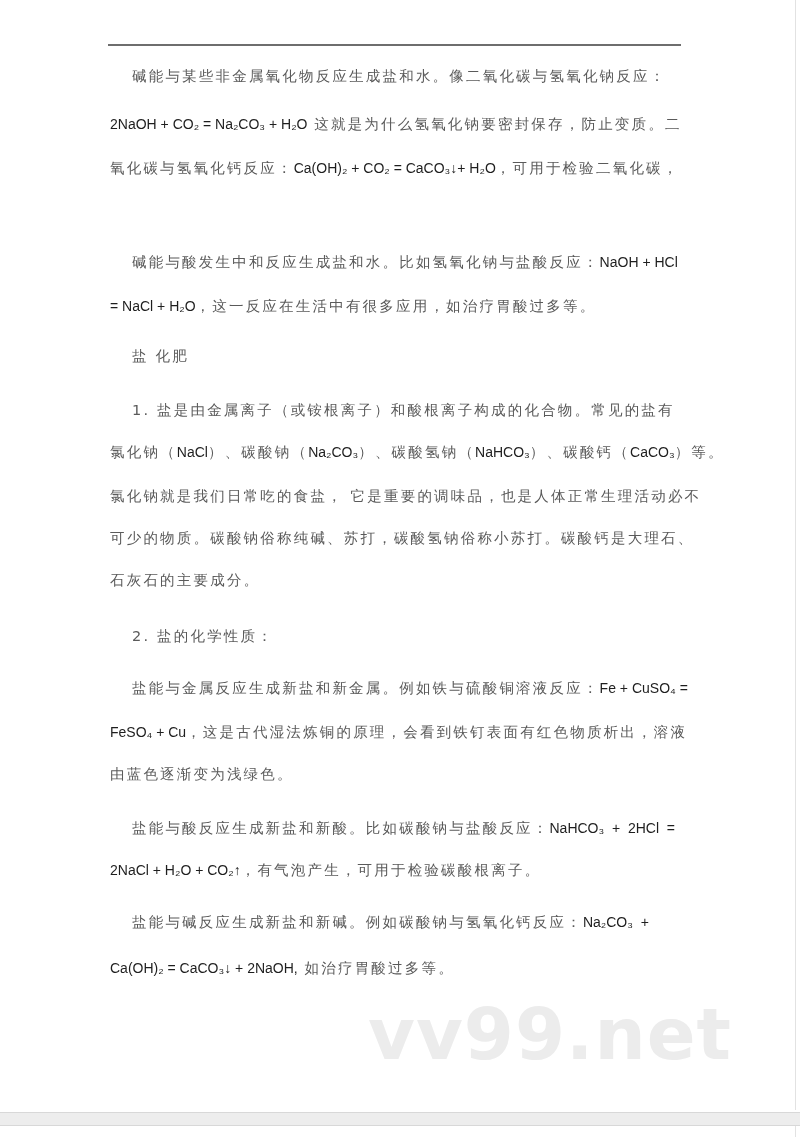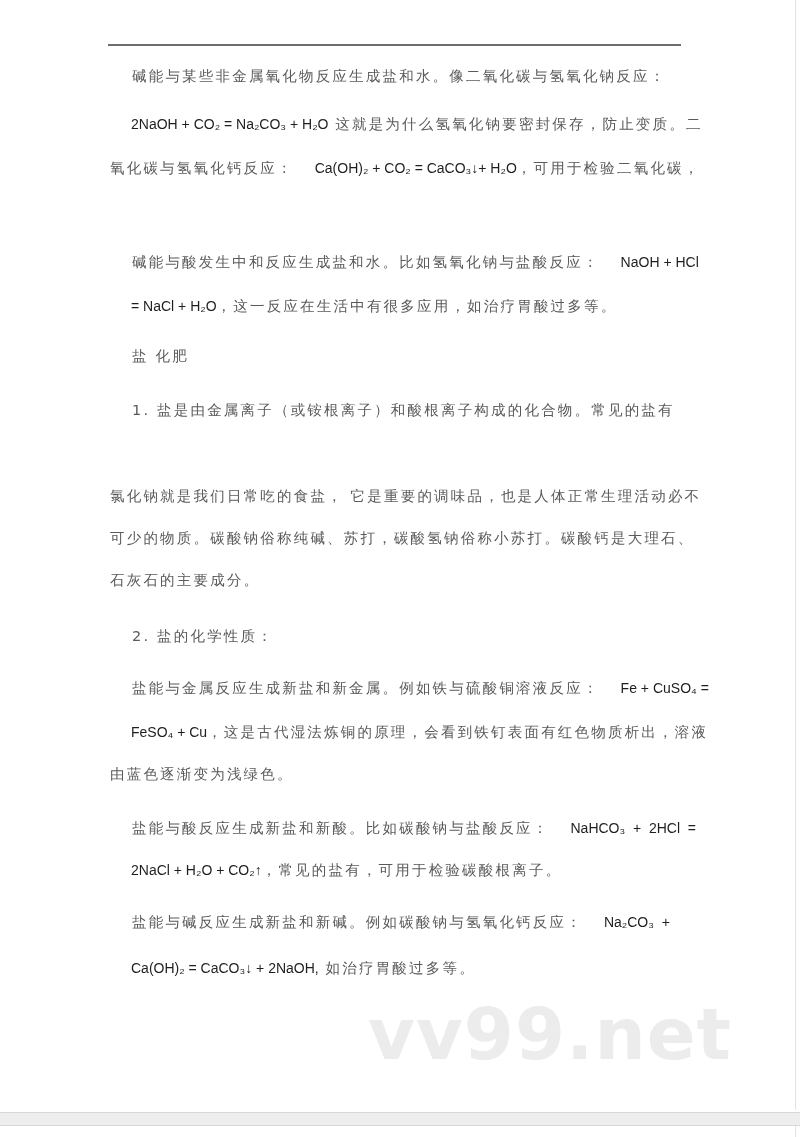--- a/index.html
+++ b/index.html
@@ -12,21 +12,21 @@
     background: #ffffff; border-right: 1px solid #e2e2e2;
   }
   .header-rule {
     position: absolute; left: 108px; top: 44px; width: 573px; height: 2px; background: #6e6e6e;
   }
   .line {
     position: absolute; left: 110px; width: 570px; white-space: nowrap;
     font-size: 14.5px; color: #5a5a5a; letter-spacing: 2.2px; line-height: 20px;
   }
   .line.indent { left: 132px; width: 537px; }
-  .f { color: #1e1e1e; letter-spacing: 0; font-family: "Liberation Sans", sans-serif; font-size: 14px; margin-left: 21px; }
+  .f { color: #1e1e1e; letter-spacing: 0; font-family: "Liberation Sans", sans-serif; font-size: 14px; }
   .watermark {
     position: absolute; left: 368px; top: 992px; font-family: "DejaVu Sans", sans-serif;
     font-weight: bold; font-size: 72px; color: #ececec; letter-spacing: 1px;
   }
   .page-gap {
     position: absolute; left: 0; top: 1112px; width: 800px; height: 12px;
     background: #ededed; border-top: 1px solid #d8d8d8; border-bottom: 1px solid #d8d8d8;
   }
   .next-page {
     position: absolute; left: 0; top: 1126px; width: 795px; height: 11px; background: #ffffff;
@@ -42,32 +42,33 @@
   <div class="line indent" style="top:66px"><span>碱能与某些非金属氧化物反应生成盐和水。像二氧化碳与氢氧化钠反应：</span></div>
   <div class="line" style="top:114px"><span class="f">2NaOH + CO₂ = Na₂CO₃ + H₂O</span> <span>这就是为什么氢氧化钠要密封保存，防止变质。二</span></div>
   <div class="line" style="top:158px"><span>氧化碳与氢氧化钙反应：</span><span class="f">Ca(OH)₂ + CO₂ = CaCO₃↓+ H₂O</span><span>，可用于检验二氧化碳，</span></div>
 
   <div class="line indent" style="top:252px"><span>碱能与酸发生中和反应生成盐和水。比如氢氧化钠与盐酸反应：</span><span class="f">NaOH + HCl</span></div>
   <div class="line" style="top:296px"><span class="f">= NaCl + H₂O</span><span>，这一反应在生活中有很多应用，如治疗胃酸过多等。</span></div>
 
   <div class="line indent" style="top:346px"><span>盐 化肥</span></div>
 
   <div class="line indent" style="top:400px"><span>1. 盐是由金属离子（或铵根离子）和酸根离子构成的化合物。常见的盐有</span></div>
+  <div class="line" style="top:442px"><span>氯化钠（</span><span class="f">NaCl</span><span>）、碳酸钠（</span><span class="f">Na₂CO₃</span><span>）、碳酸氢钠（</span><span class="f">NaHCO₃</span><span>）、碳酸钙（</span><span class="f">CaCO₃</span><span>）等。</span></div>
   <div class="line" style="top:486px"><span>氯化钠就是我们日常吃的食盐， 它是重要的调味品，也是人体正常生理活动必不</span></div>
   <div class="line" style="top:528px"><span>可少的物质。碳酸钠俗称纯碱、苏打，碳酸氢钠俗称小苏打。碳酸钙是大理石、</span></div>
   <div class="line" style="top:570px"><span>石灰石的主要成分。</span></div>
 
   <div class="line indent" style="top:626px"><span>2. 盐的化学性质：</span></div>
 
   <div class="line indent" style="top:678px"><span>盐能与金属反应生成新盐和新金属。例如铁与硫酸铜溶液反应：</span><span class="f">Fe + CuSO₄ =</span></div>
   <div class="line" style="top:722px"><span class="f">FeSO₄ + Cu</span><span>，这是古代湿法炼铜的原理，会看到铁钉表面有红色物质析出，溶液</span></div>
   <div class="line" style="top:764px"><span>由蓝色逐渐变为浅绿色。</span></div>
 
   <div class="line indent" style="top:818px"><span>盐能与酸反应生成新盐和新酸。比如碳酸钠与盐酸反应：</span><span class="f" style="white-space:pre">NaHCO₃  +  2HCl  =</span></div>
-  <div class="line" style="top:860px"><span class="f">2NaCl + H₂O + CO₂↑</span><span>，常见的盐有，可用于检验碳酸根离子。</span></div>
+  <div class="line" style="top:860px"><span class="f">2NaCl + H₂O + CO₂↑</span><span>，有气泡产生，可用于检验碳酸根离子。</span></div>
 
   <div class="line indent" style="top:912px"><span>盐能与碱反应生成新盐和新碱。例如碳酸钠与氢氧化钙反应：</span><span class="f" style="white-space:pre">Na₂CO₃  +</span></div>
   <div class="line" style="top:958px"><span class="f">Ca(OH)₂ = CaCO₃↓ + 2NaOH,</span><span> 如治疗胃酸过多等。</span></div>
 
   <div class="watermark">vv99.net</div>
 </div>
 
 <div class="page-gap"></div>
 <div class="next-page"></div>
 

